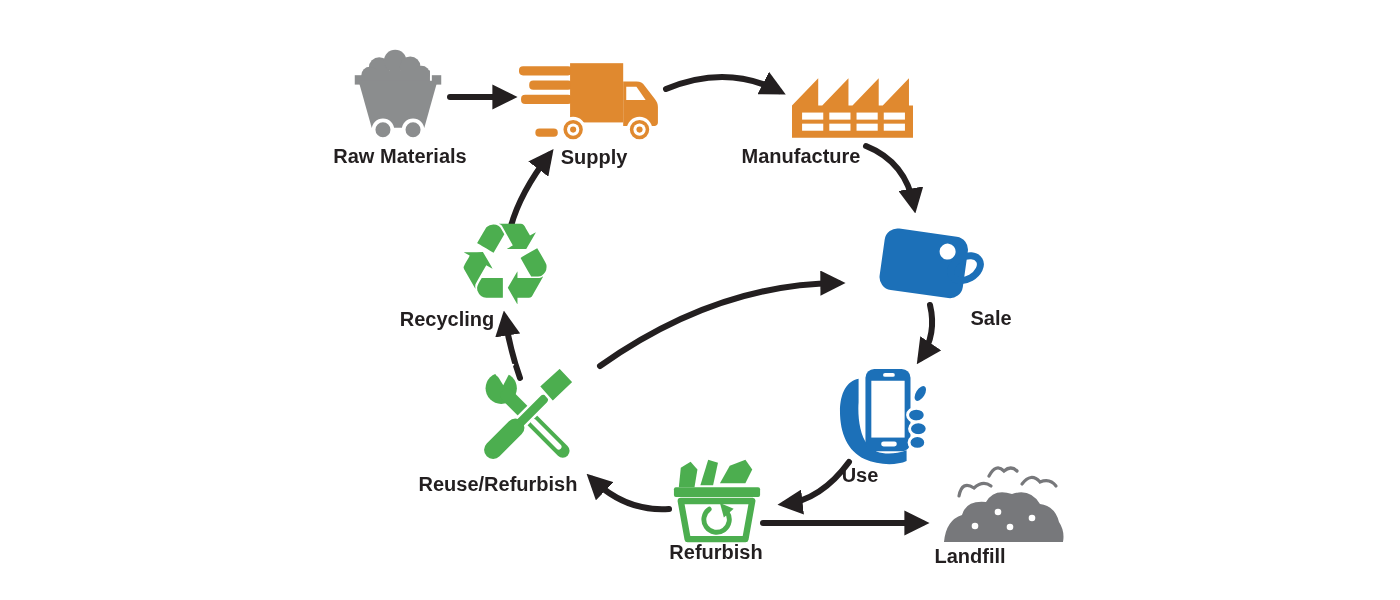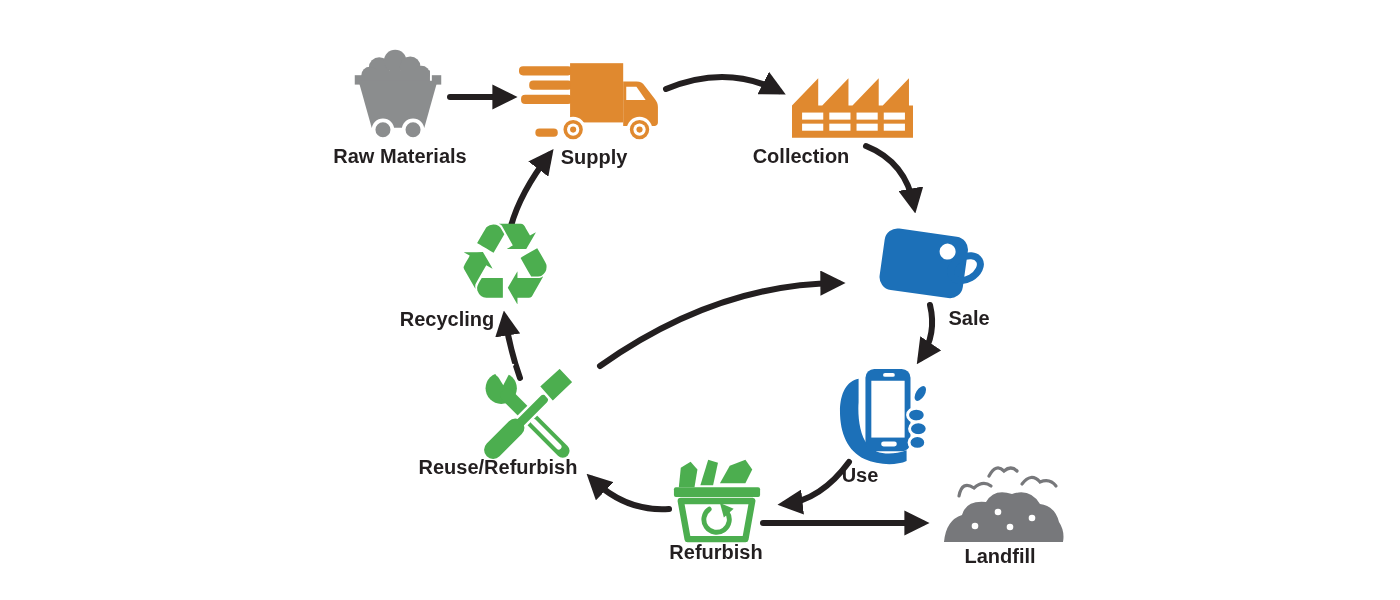--- a/index.html
+++ b/index.html
@@ -163,20 +163,20 @@
       <line class="s-green" x1="38" y1="66" x2="66" y2="38" stroke-width="9" stroke-linecap="round"></line>
       <line class="s-green" x1="16" y1="88" x2="38" y2="66" stroke-width="18" stroke-linecap="round"></line>
       <polygon class="f-green s-white" stroke-width="2.5" points="61,25 82,6 96,21 75,41"></polygon>
     </g>
   </svg>
 
   <div class="glyph-recycle">♻</div>
 
   <div class="lbl" style="left:400px;top:145px">Raw Materials</div>
   <div class="lbl" style="left:594px;top:146px">Supply</div>
-  <div class="lbl" style="left:801px;top:145px">Collection</div>
-  <div class="lbl" style="left:969px;top:307px">Sale</div>
+  <div class="lbl" style="left:801px;top:145px">Manufacture</div>
+  <div class="lbl" style="left:991px;top:307px">Sale</div>
   <div class="lbl" style="left:860px;top:464px">Use</div>
   <div class="lbl" style="left:716px;top:541px">Refurbish</div>
-  <div class="lbl" style="left:1000px;top:545px">Landfill</div>
-  <div class="lbl" style="left:498px;top:456px">Reuse/Refurbish</div>
+  <div class="lbl" style="left:970px;top:545px">Landfill</div>
+  <div class="lbl" style="left:498px;top:473px">Reuse/Refurbish</div>
   <div class="lbl" style="left:447px;top:308px">Recycling</div>
 </div>
 
 </body></html>

